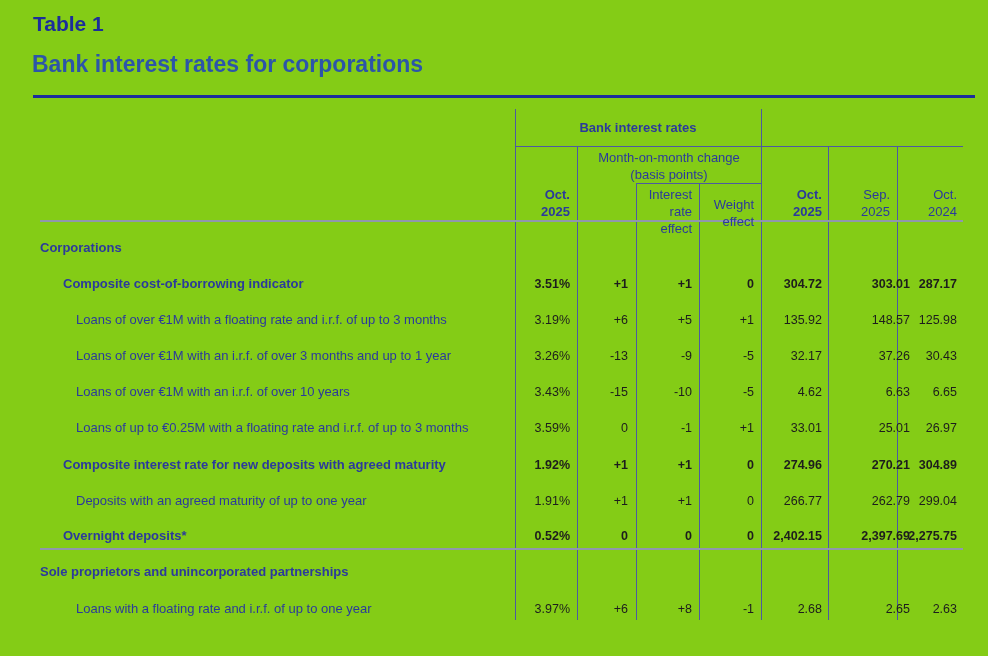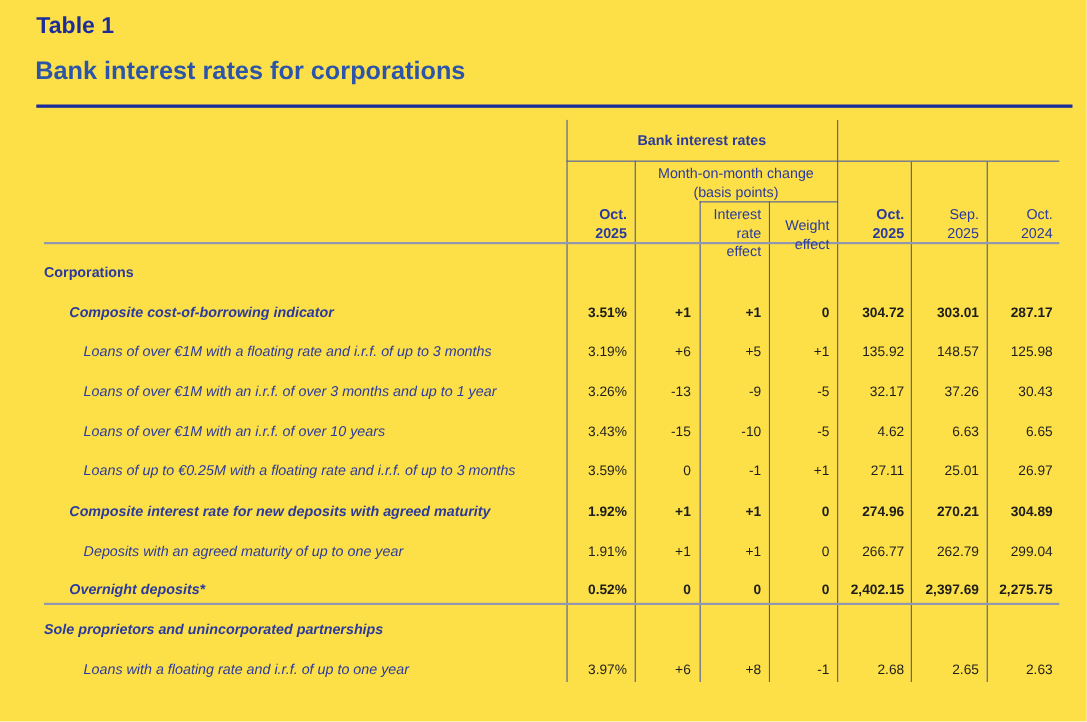--- a/index.html
+++ b/index.html
@@ -1,16 +1,16 @@
 <!DOCTYPE html>
 <html><head>
 <meta charset="utf-8">
 <style>
   html,body{margin:0;padding:0;background:#ffffff;}
-  #page{position:relative;width:988px;height:656px;background:#fde047;overflow:hidden;
+  #page{position:relative;width:988px;height:656px;background:#84cc16;overflow:hidden;
         font-family:"Liberation Sans",sans-serif;}
 
   
   .t-title{position:absolute;left:33px;top:12px;font-size:21px;font-weight:bold;color:#1c2d9b;}
   .t-sub{position:absolute;left:32px;top:51px;font-size:23px;font-weight:700;color:#2c55a9;}
   .t-rule{position:absolute;left:33px;top:95px;width:942px;height:3px;background:#1c2d9b;}
 
   
   .vl{position:absolute;width:1px;background:#4d5aa0;}
   .hl{position:absolute;height:1px;background:#4d5aa0;}
@@ -19,29 +19,29 @@
   
   .hdr{position:absolute;color:#2b3a9c;font-size:13px;line-height:17px;}
   .hdr.center{text-align:center;}
   .hdr.right{text-align:right;}
   .hdr.bold{font-weight:bold;}
 
   
   .row{position:absolute;height:18px;line-height:18px;font-size:13px;white-space:nowrap;}
   .lbl{position:absolute;color:#2b3a9c;}
   .lbl.ind0{left:40px;}  .lbl.ind1{left:63px;}  .lbl.ind2{left:76px;}
-  .lbl.b{font-weight:bold;} .lbl.i{font-style:italic;}
+  .lbl.b{font-weight:bold;} .lbl.i{}
   .cell{position:absolute;text-align:right;color:#1d1d1d;font-size:12.5px;}
   .row.agg .cell{font-weight:bold;}
   .c-rate{left:511px;width:59px;}
   .c-mom {left:578px;width:50px;}
   .c-ire {left:640px;width:52px;}
   .c-we  {left:702px;width:52px;}
   .c-v1  {left:762px;width:60px;}
-  .c-v2  {left:830px;width:60px;}
+  .c-v2  {left:830px;width:60px;padding-left:20px;}
   .c-v3  {left:897px;width:60px;}
 </style>
 </head>
 <body>
 
 <div id="page">
 
   <div class="t-title">Table 1</div>
   <div class="t-sub">Bank interest rates for corporations</div>
   <div class="t-rule"></div>
@@ -139,21 +139,21 @@
     <span class="cell c-v2">6.63</span>
     <span class="cell c-v3">6.65</span>
   </div>
 
   <div class="row" style="top:419px;">
     <span class="lbl ind2 i">Loans of up to €0.25M with a floating rate and i.r.f. of up to 3 months</span>
     <span class="cell c-rate">3.59%</span>
     <span class="cell c-mom">0</span>
     <span class="cell c-ire">-1</span>
     <span class="cell c-we">+1</span>
-    <span class="cell c-v1">27.11</span>
+    <span class="cell c-v1">33.01</span>
     <span class="cell c-v2">25.01</span>
     <span class="cell c-v3">26.97</span>
   </div>
 
   <div class="row agg" style="top:456px;">
     <span class="lbl ind1 b i">Composite interest rate for new deposits with agreed maturity</span>
     <span class="cell c-rate">1.92%</span>
     <span class="cell c-mom">+1</span>
     <span class="cell c-ire">+1</span>
     <span class="cell c-we">0</span>

